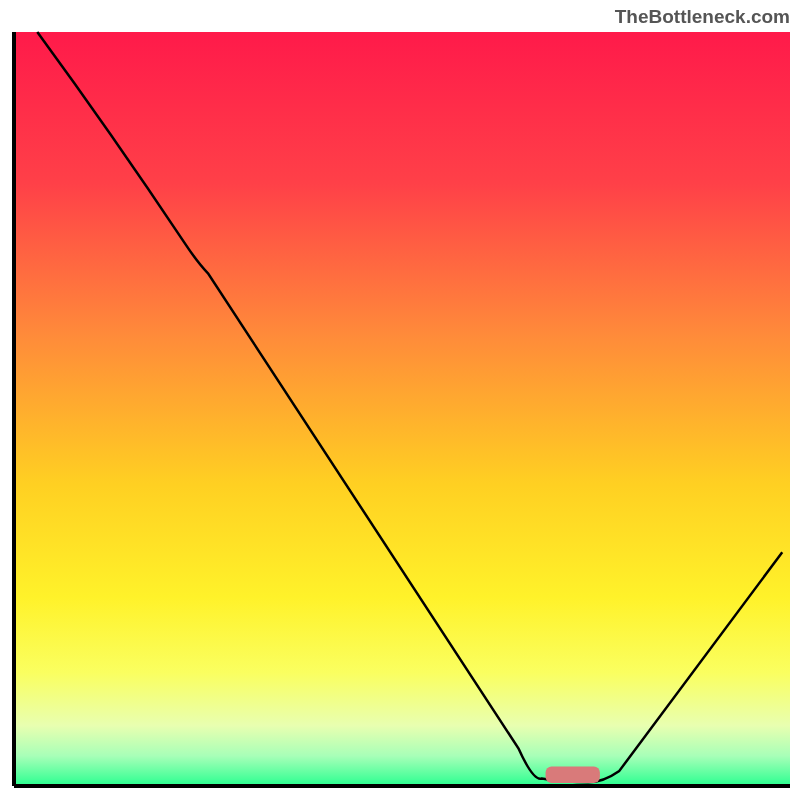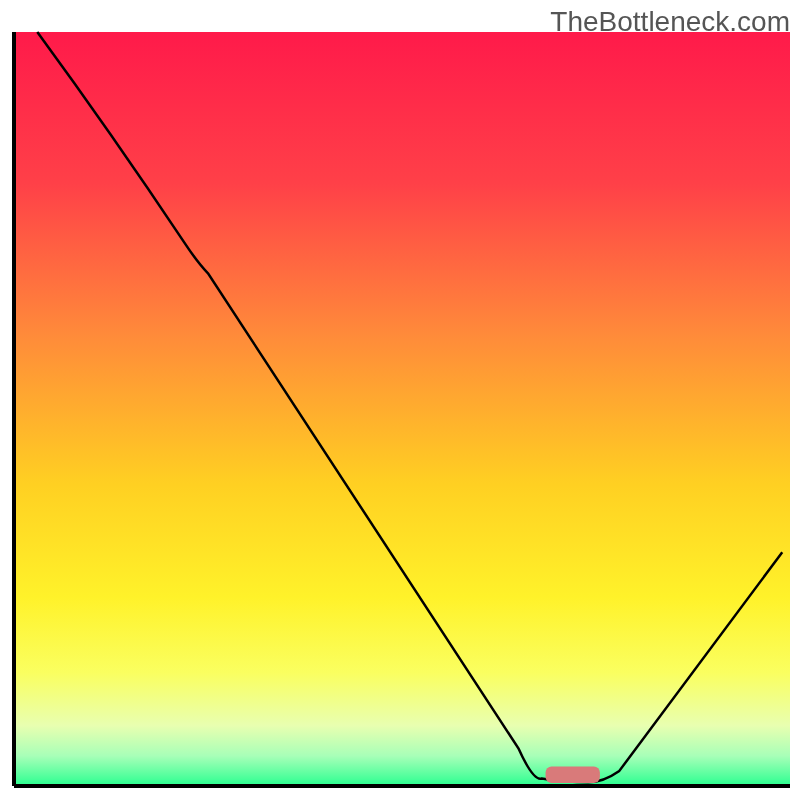--- a/index.html
+++ b/index.html
@@ -7,22 +7,22 @@
     padding: 0;
     width: 800px;
     height: 800px;
     position: relative;
     font-family: Arial, sans-serif;
   }
   .watermark {
     position: absolute;
     top: 6px;
     right: 10px;
-    font-size: 28px;
-    font-weight: normal;
+    font-size: 19px;
+    font-weight: bold;
     color: #555;
     z-index: 20;
     letter-spacing: 0px;
   }
   svg {
     display: block;
   }
 </style>
 </head>
 <body>

